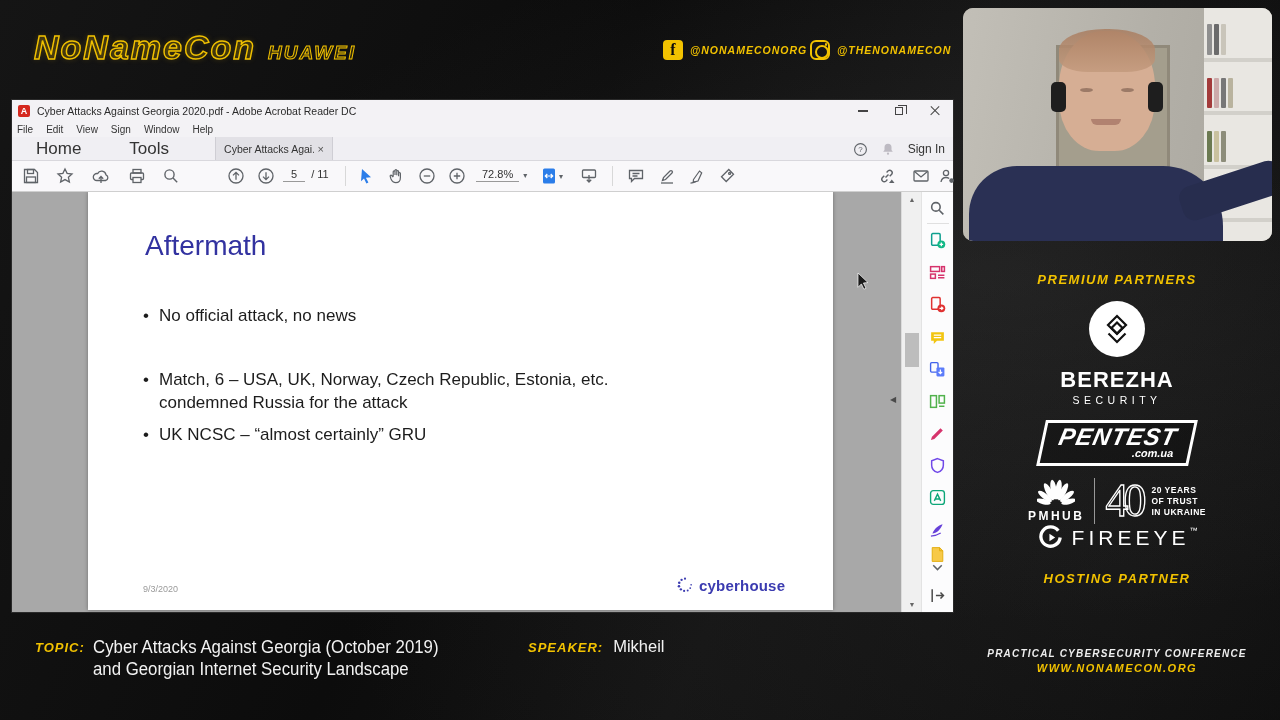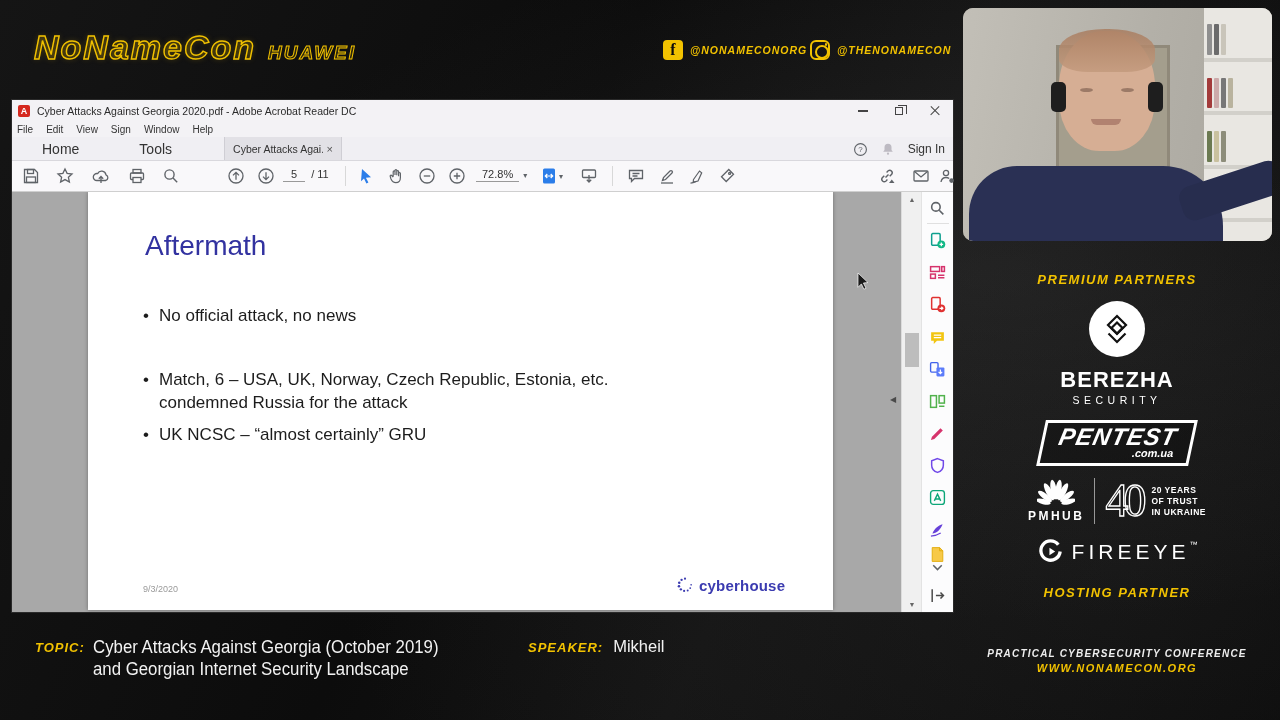--- a/index.html
+++ b/index.html
@@ -31,21 +31,21 @@
   .win-btn { width:36px; height:22px; display:flex; align-items:center; justify-content:center; }
   .min-glyph { width:10px; height:1.4px; background:#444; }
   .restore-glyph { width:8px; height:8px; border:1.2px solid #444; position:relative; }
   .restore-glyph::before { content:""; position:absolute; left:1.5px; top:-3.5px; width:8px; height:8px; border:1.2px solid #444; border-left:none; border-bottom:none; }
   .close-glyph { position:relative; width:10px; height:10px; }
   .close-glyph::before,.close-glyph::after { content:""; position:absolute; left:-1px; top:4.4px; width:12px; height:1.3px; background:#444; }
   .close-glyph::before { transform:rotate(45deg); } .close-glyph::after { transform:rotate(-45deg); }
   .menubar { height:15px; display:flex; gap:13px; padding-left:5px; align-items:center; background:#f3f2f5; }
   .menubar span { font-size:10px; color:#333;text-align:center; }
   .tabbar { height:24px; background:#f0eff3; display:flex; align-items:stretch; position:relative; border-bottom:1px solid #d9d8dd; }
-  .tab-home { padding:0 30px; display:flex; align-items:center; font-size:14px; color:#333; }
+  .tab-home { padding:0 24px; display:flex; align-items:center; font-size:17px; color:#333; }
   .doc-tab { margin-left:22px; width:118px; background:#e2e1e6; border-left:1px solid #cfced4; border-right:1px solid #cfced4; display:flex; align-items:center; justify-content:space-between; padding:0 8px; }
   .doc-tab .label { font-size:10.5px; color:#333; white-space:nowrap; overflow:hidden; }
   .doc-tab .x { font-size:11px; color:#555; margin-left:4px; }
   .tab-right { position:absolute; right:8px; top:0; height:24px; display:flex; align-items:center; gap:13px; }
   .signin { font-size:12px; color:#333; }
   .toolbar { height:31px; background:#f9f8fa; border-bottom:1px solid #cfcfcf; position:relative; }
   .ticon { position:absolute; top:6px; width:18px; height:18px; }
   .tdivider { position:absolute; top:5px; width:1px; height:20px; background:#d8d8d8; }
   .pagebox { position:absolute; left:271px; top:6px; display:flex; align-items:baseline; gap:6px; }
   .pagebox .cur { font-size:11px; color:#333; border-bottom:1px solid #999; padding:1px 8px; }
@@ -99,21 +99,21 @@
   .pentest .inner { transform:skewX(0deg); text-align:center; }
   .pentest-name { font-size:24px; font-weight:900; font-style:italic; color:#fff; letter-spacing:1px; line-height:24px; }
   .pentest-sub { font-size:11px; font-weight:700; color:#fff; text-align:right; margin-top:-2px; }
   .huawei-row { margin-top:12px; display:flex; align-items:center; gap:10px; }
   .huawei-block { display:flex; flex-direction:column; align-items:center; }
   .huawei-name { font-size:12px; font-weight:700; color:#fff; letter-spacing:2.5px; margin-top:2px; }
   .vdiv { width:1px; height:46px; background:rgba(255,255,255,0.55); }
   .twenty { font-size:46px; font-weight:400; color:transparent; -webkit-text-stroke:1.3px #fff; letter-spacing:-5px; line-height:46px; font-family:"Liberation Serif", serif; }
   .h-tags { display:flex; flex-direction:column; justify-content:center; }
   .h-tags span { font-size:8.5px; font-weight:700; color:#fff; letter-spacing:0.5px; line-height:11px; }
-  .fireeye { margin-top:14px; display:flex; align-items:center; gap:8px; }
+  .fireeye { display:flex; align-items:center; gap:8px; }
   .fireeye-name { font-size:21px; font-weight:400; color:#fff; letter-spacing:4px; }
   .fireeye-tm { font-size:8px; color:#fff; vertical-align:top; }
   .hosting { margin-top:20px; }
   .pmhub { margin-top:4px; font-size:46px; font-weight:900; font-style:italic; color:transparent; -webkit-text-stroke:1.6px #fff; letter-spacing:1px; }
 
   
   .topic { position:absolute; left:35px; top:636px; display:flex; gap:8px; }
   .s-label { font-size:13px; font-weight:900; font-style:italic; color:#f2c200; letter-spacing:1px; margin-top:4px; white-space:nowrap; }
   .topic-lines { color:#f2f2f2; font-size:17.5px; line-height:22px; transform:scaleX(0.96); transform-origin:left; white-space:nowrap; }
   .speaker { position:absolute; left:528px; top:636px; display:flex; gap:10px; }

